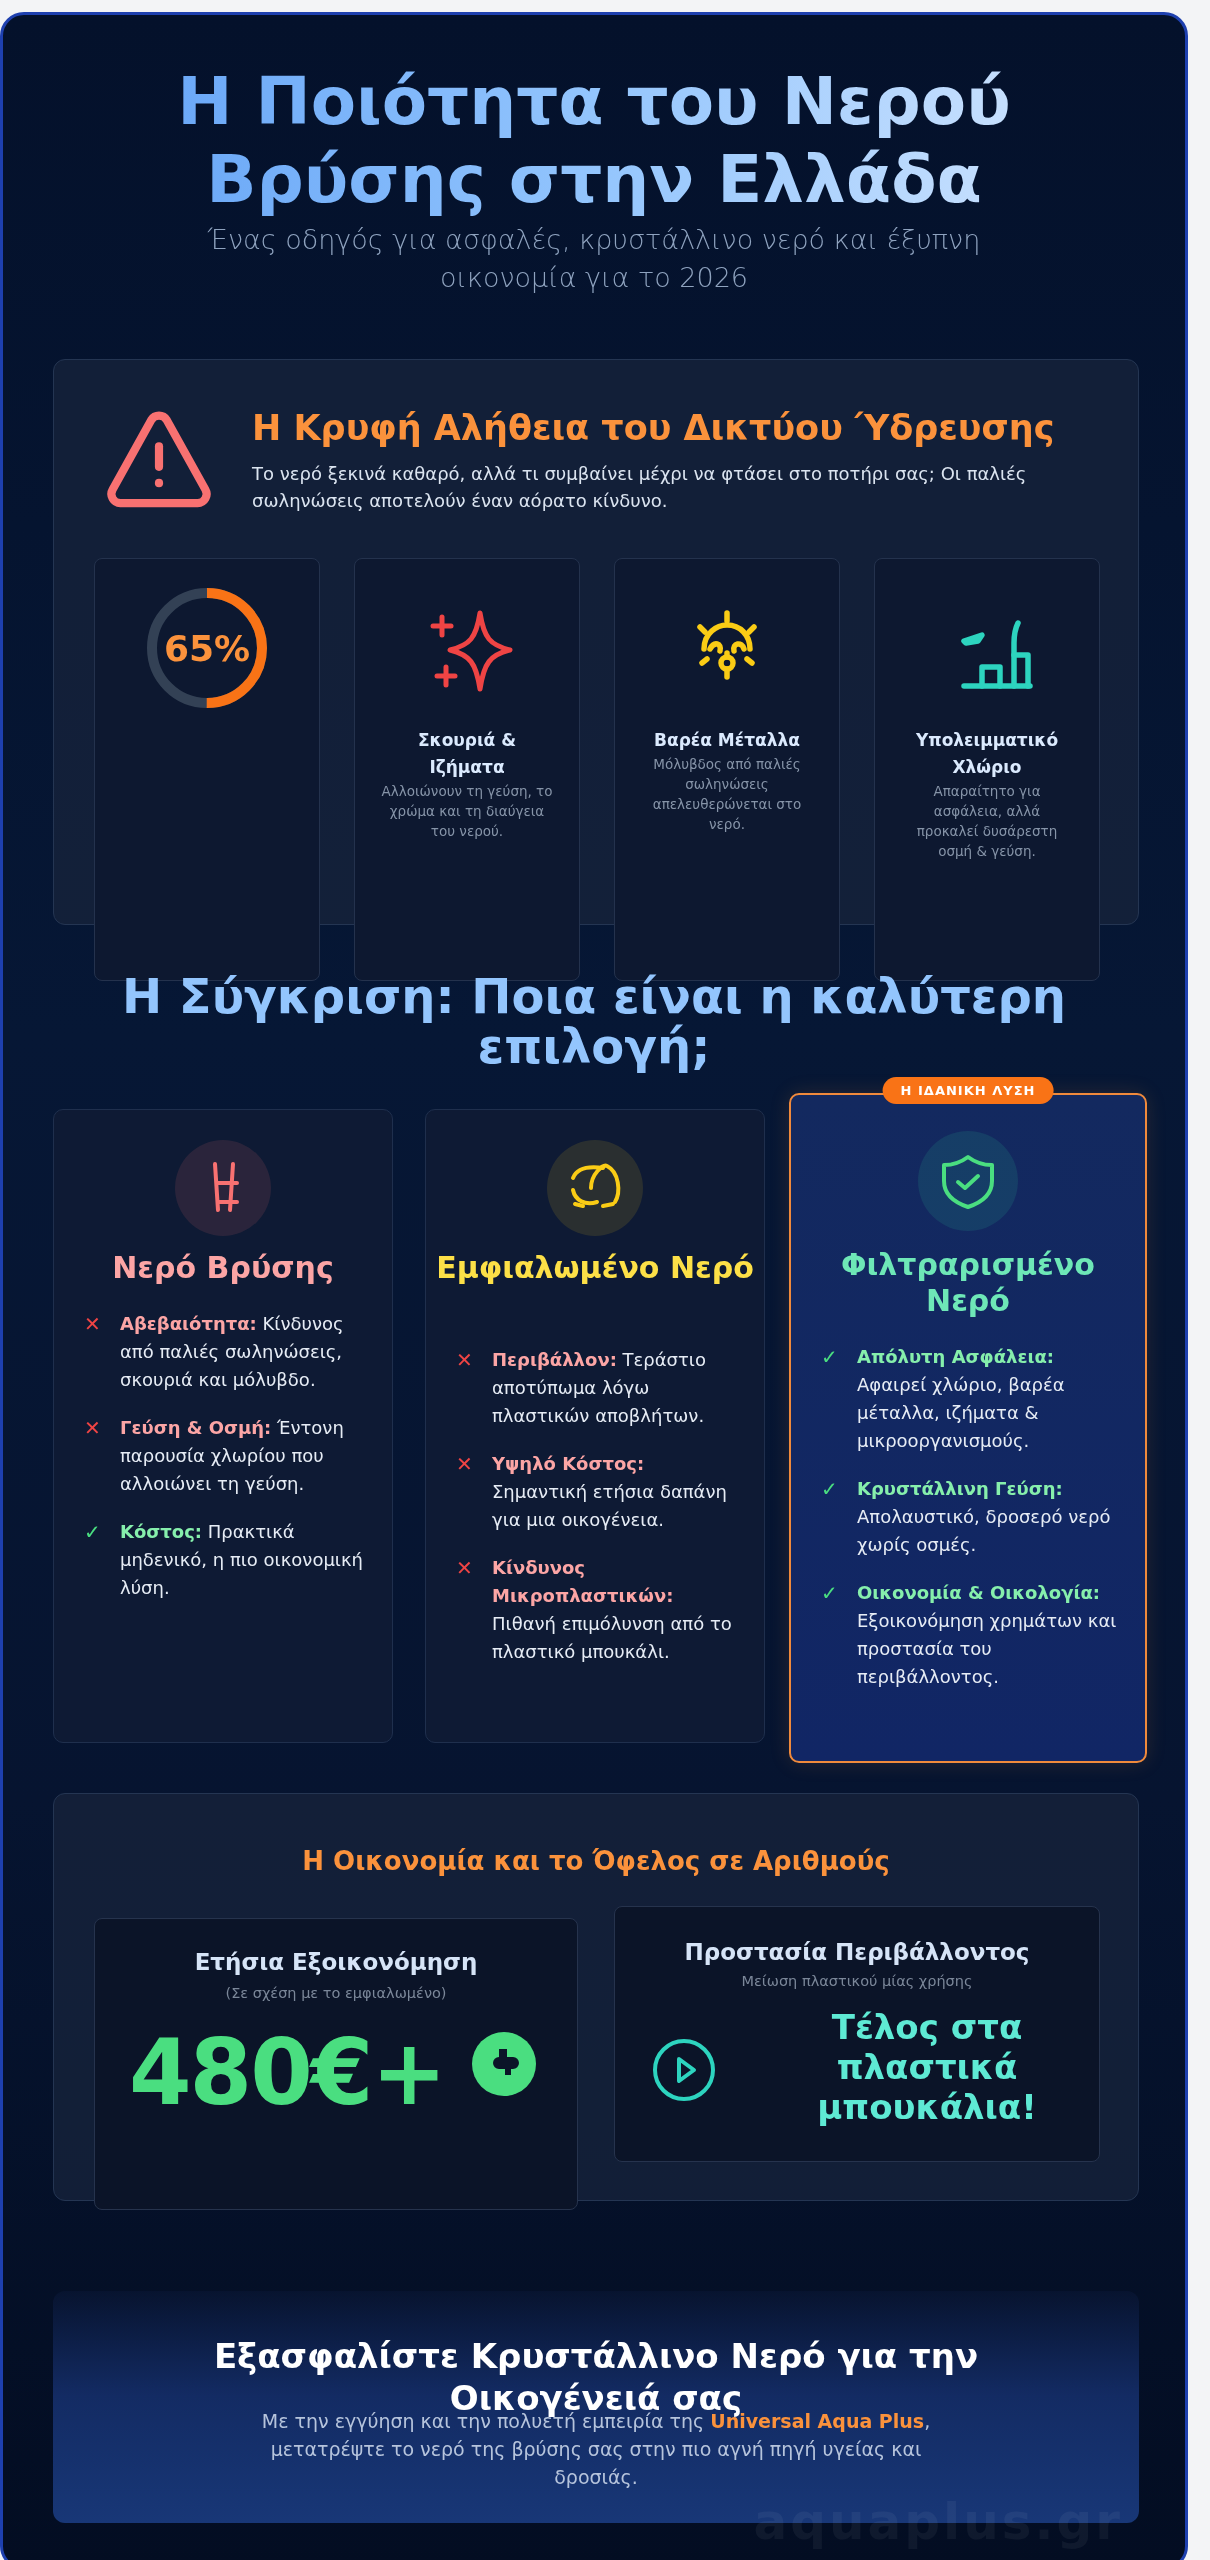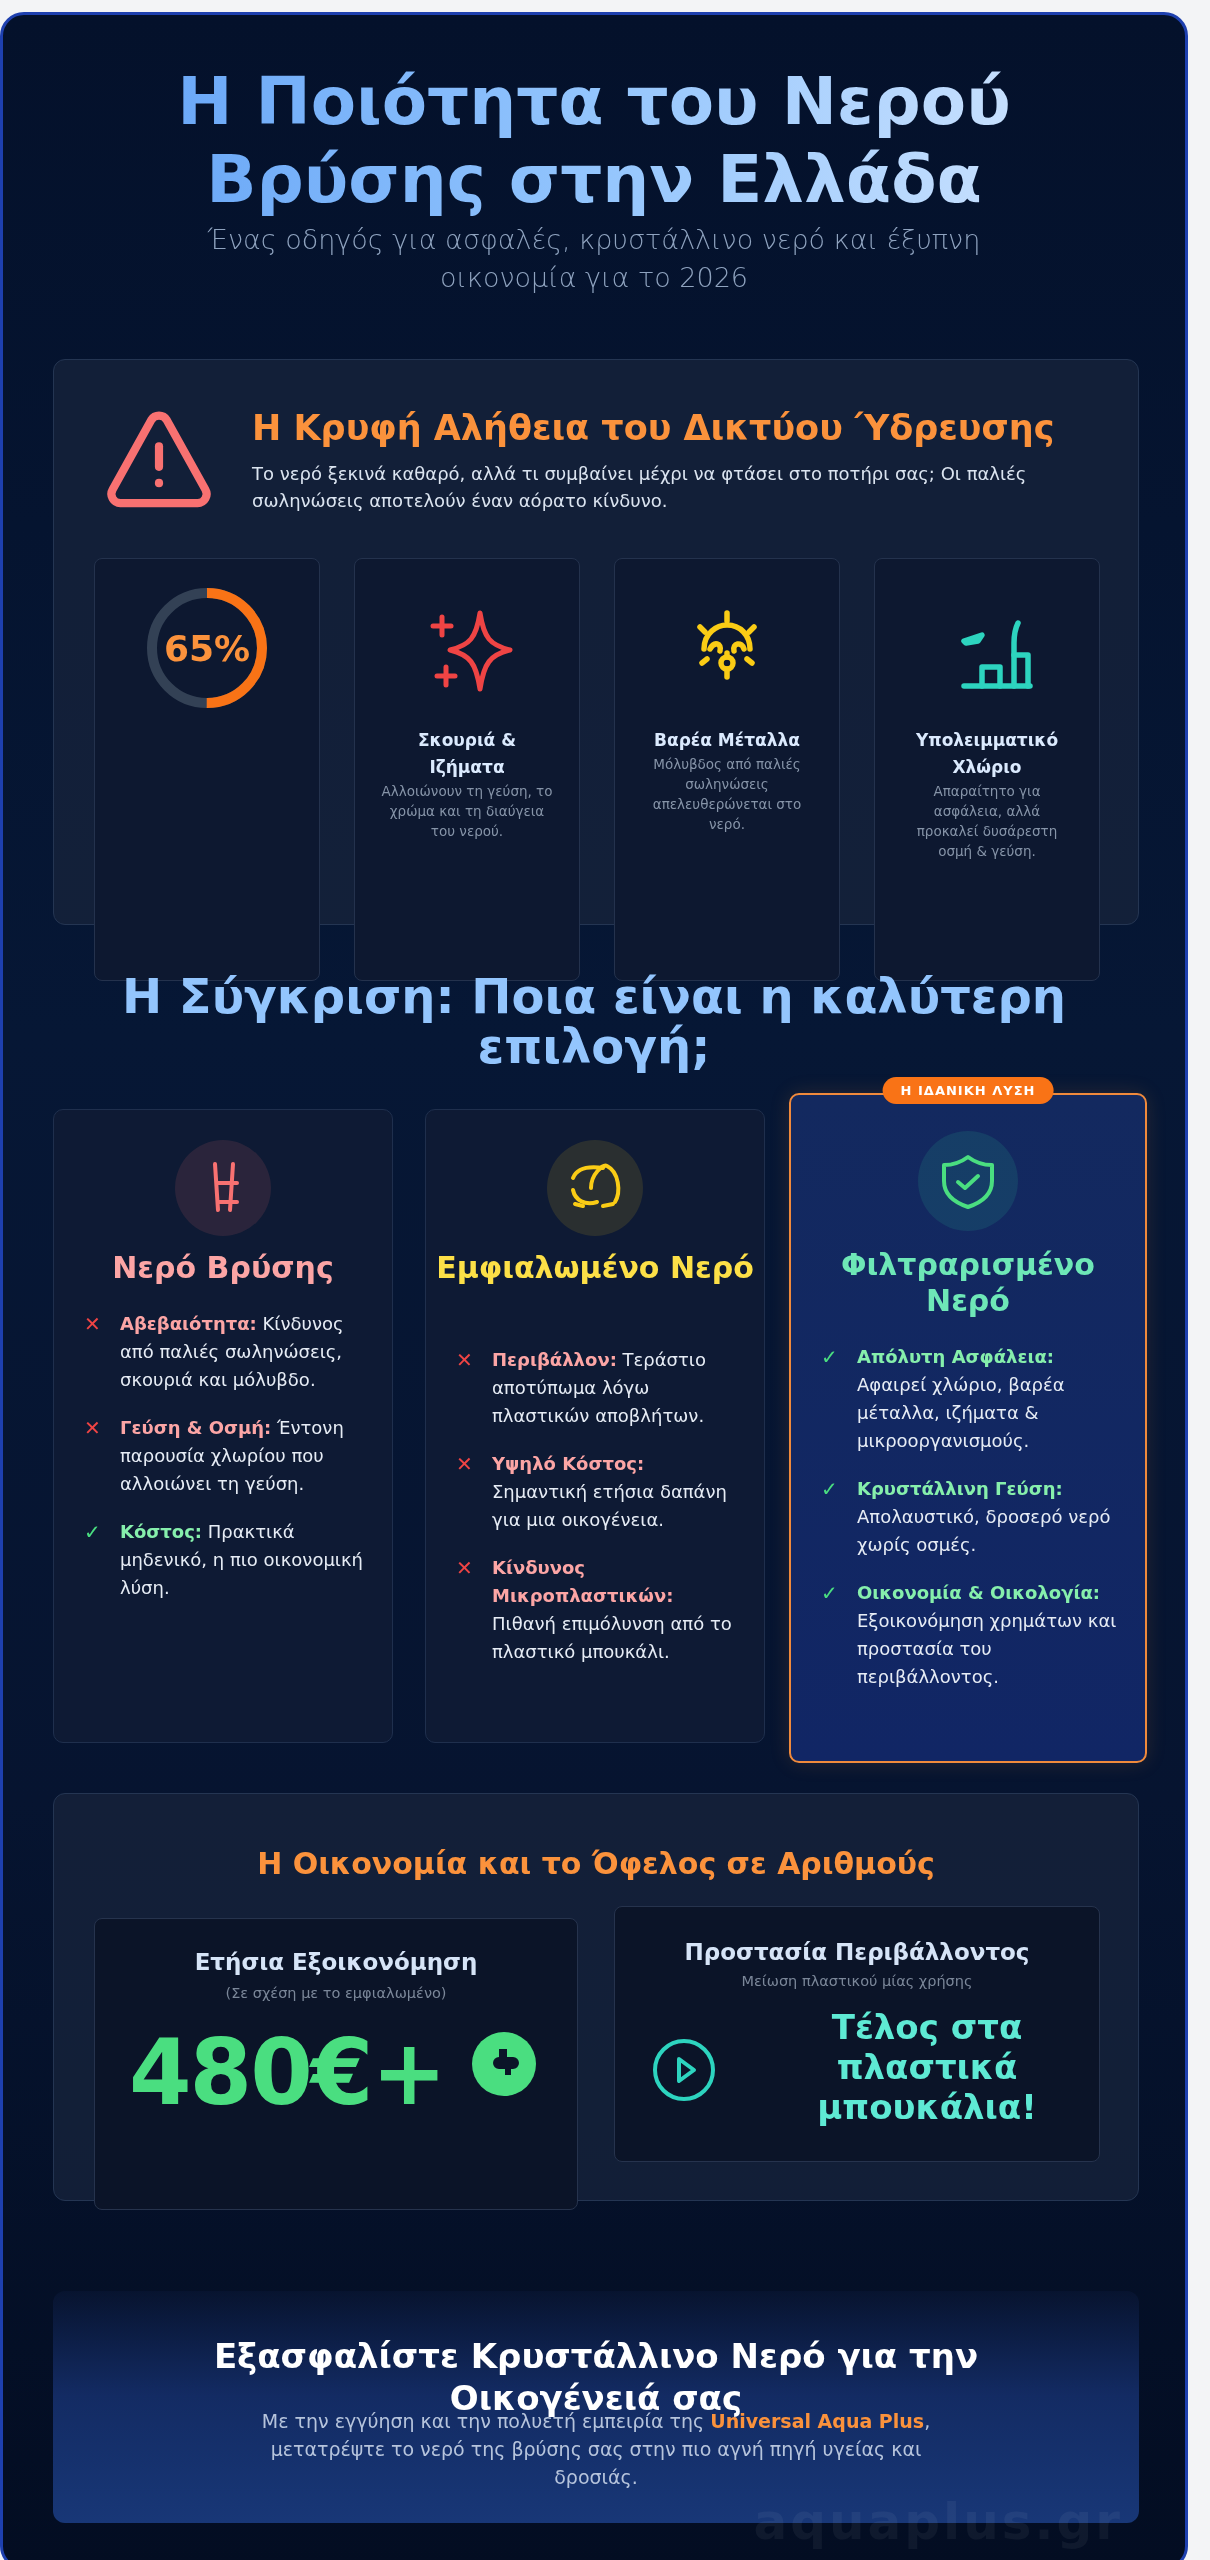--- a/index.html
+++ b/index.html
@@ -60,21 +60,21 @@
     .cmp-name { position: absolute; left: 10px; right: 10px; top: 140px; text-align: center; font-size: 30px; font-weight: bold; line-height: 36px; }
     .cmp-list { position: absolute; left: 30px; right: 24px; list-style: none; }
     .cmp-list li { position: relative; padding-left: 36px; margin-bottom: 20px; font-size: 18px; line-height: 28px; color: #e6ecf5; }
     .cmp-list li .mark { position: absolute; left: 0; top: 0; font-size: 20px; width: 24px; }
     .mark.bad { color: #ef4444; }
     .mark.good { color: #4ade80; }
     .lbl-bad { color: #fca5a5; font-weight: bold; }
     .lbl-good { color: #86efac; font-weight: bold; }
 
     .econ-panel { top: 1778px; height: 408px; }
-    .econ-title { position: absolute; left: 0; right: 0; top: 52px; text-align: center; font-size: 30px; font-weight: bold; color: #fb923c; }
+    .econ-title { position: absolute; left: 0; right: 0; top: 52px; text-align: center; font-size: 26px; font-weight: bold; color: #fb923c; }
     .econ-card {
       position: absolute; background: #0b1428; border: 1px solid #26334d; border-radius: 8px;
     }
     .econ-card.left { left: 40px; top: 124px; width: 484px; height: 292px; }
     .econ-card.right { left: 560px; top: 112px; width: 486px; height: 256px; }
     .ec-title { position: absolute; left: 0; right: 0; text-align: center; font-size: 23px; font-weight: bold; color: #d6e4f7; }
     .ec-sub { position: absolute; left: 0; right: 0; text-align: center; font-size: 14.5px; color: #7b8799; }
     .big-num { position: absolute; left: 34px; top: 104px; font-size: 90px; font-weight: bold; color: #4ade80; letter-spacing: -2px; line-height: 100px; }
     .plastic-text { position: absolute; left: 160px; right: 20px; top: 100px; text-align: center; font-size: 34px; font-weight: bold; line-height: 40px; color: #5eead4; }
 

